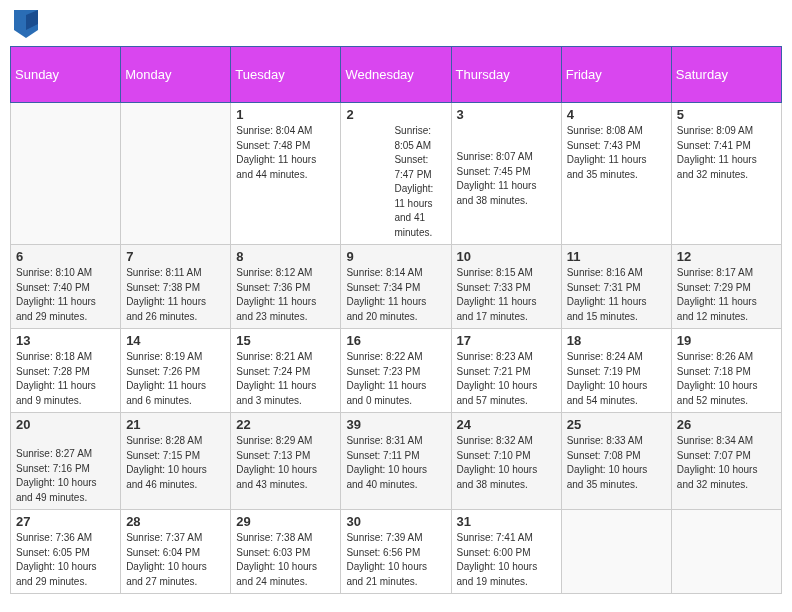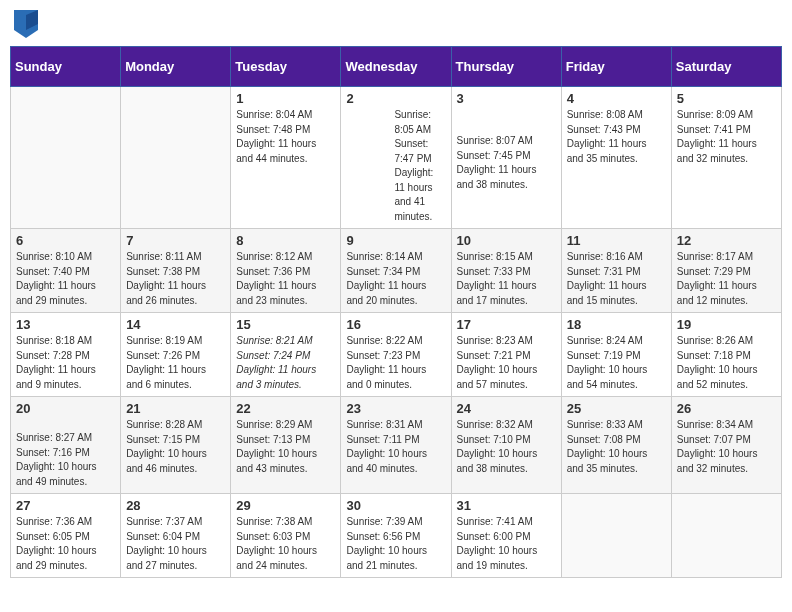--- a/index.html
+++ b/index.html
@@ -44,25 +44,25 @@
     .subtitle {
       font-size: 15px;
       color: #555;
     }
     table {
       width: 100%;
       border-collapse: collapse;
       table-layout: fixed;
     }
     thead th {
-      background-color: #4c1d95;
+      background-color: #d946ef;
       color: #fff;
       font-size: 13px;
-      font-weight: bold;
-      padding: 12px 4px;
+      font-weight: normal;
+      padding: 20px 4px;
       text-align: left;
       border: 1px solid #3a60a8;
     }
     tbody td {
       border: 1px solid #ccc;
       vertical-align: top;
       padding: 4px 5px;
       font-size: 10.5px;
       color: #333;
       height: 80px;
@@ -207,21 +207,21 @@
 Daylight: 11 hours and 9 minutes.</div>
         </td>
         <td>
           <span class="day-number">14</span>
           <div class="day-info" style="white-space: pre-line;">Sunrise: 8:19 AM
 Sunset: 7:26 PM
 Daylight: 11 hours and 6 minutes.</div>
         </td>
         <td>
           <span class="day-number">15</span>
-          <div class="day-info" style="white-space: pre-line; font-style: italic;">Sunrise: 8:21 AM
+          <div class="day-info" style="white-space: pre-line;">Sunrise: 8:21 AM
 Sunset: 7:24 PM
 Daylight: 11 hours and 3 minutes.</div>
         </td>
         <td>
           <span class="day-number">16</span>
           <div class="day-info" style="white-space: pre-line;">Sunrise: 8:22 AM
 Sunset: 7:23 PM
 Daylight: 11 hours and 0 minutes.</div>
         </td>
         <td>
@@ -256,21 +256,21 @@
 Sunset: 7:15 PM
 Daylight: 10 hours and 46 minutes.</div>
         </td>
         <td>
           <span class="day-number">22</span>
           <div class="day-info" style="white-space: pre-line;">Sunrise: 8:29 AM
 Sunset: 7:13 PM
 Daylight: 10 hours and 43 minutes.</div>
         </td>
         <td>
-          <span class="day-number">23</span>
+          <span class="day-number">39</span>
           <div class="day-info" style="white-space: pre-line;">Sunrise: 8:31 AM
 Sunset: 7:11 PM
 Daylight: 10 hours and 40 minutes.</div>
         </td>
         <td>
           <span class="day-number">24</span>
           <div class="day-info" style="white-space: pre-line;">Sunrise: 8:32 AM
 Sunset: 7:10 PM
 Daylight: 10 hours and 38 minutes.</div>
         </td>

